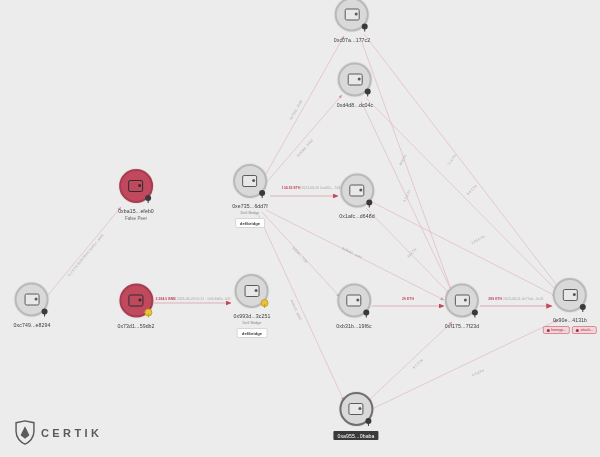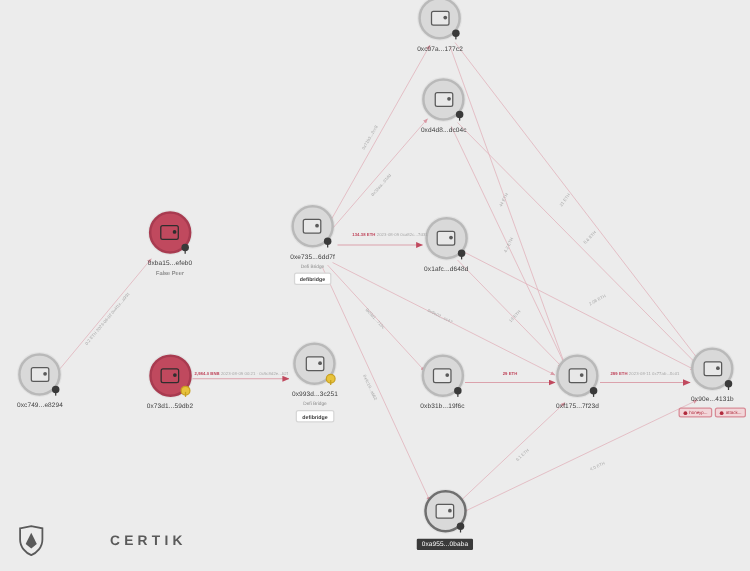--- a/index.html
+++ b/index.html
@@ -58,21 +58,21 @@
   .elabel{
     position:absolute;transform:translate(-50%,-50%);
     font-size:3.4px;white-space:nowrap;color:#a8a8a8;letter-spacing:.05px;
   }
   .elabel .amt{color:#c0495e;font-weight:bold;}
   .elabel.rot{transform-origin:center center;}
 
   
   #logo{position:absolute;left:14px;top:420px;display:flex;align-items:center;gap:5px;}
   .shield{width:22px;height:25px;}
-  .wordmark{font-size:11px;letter-spacing:3.4px;color:#5a5a5a;font-weight:bold;margin-left:47px;}
+  .wordmark{font-size:11px;letter-spacing:3.4px;color:#5a5a5a;font-weight:bold;}
 </style>
 </head>
 <body>
 
 <div id="canvas">
 
   <svg class="edges" viewBox="0 0 600 457">
     <defs>
       <marker id="ar" markerWidth="7" markerHeight="6" refX="6.4" refY="3" orient="auto">
         <path d="M0,0 L7,3 L0,6 Z" fill="#c0495e"></path>

